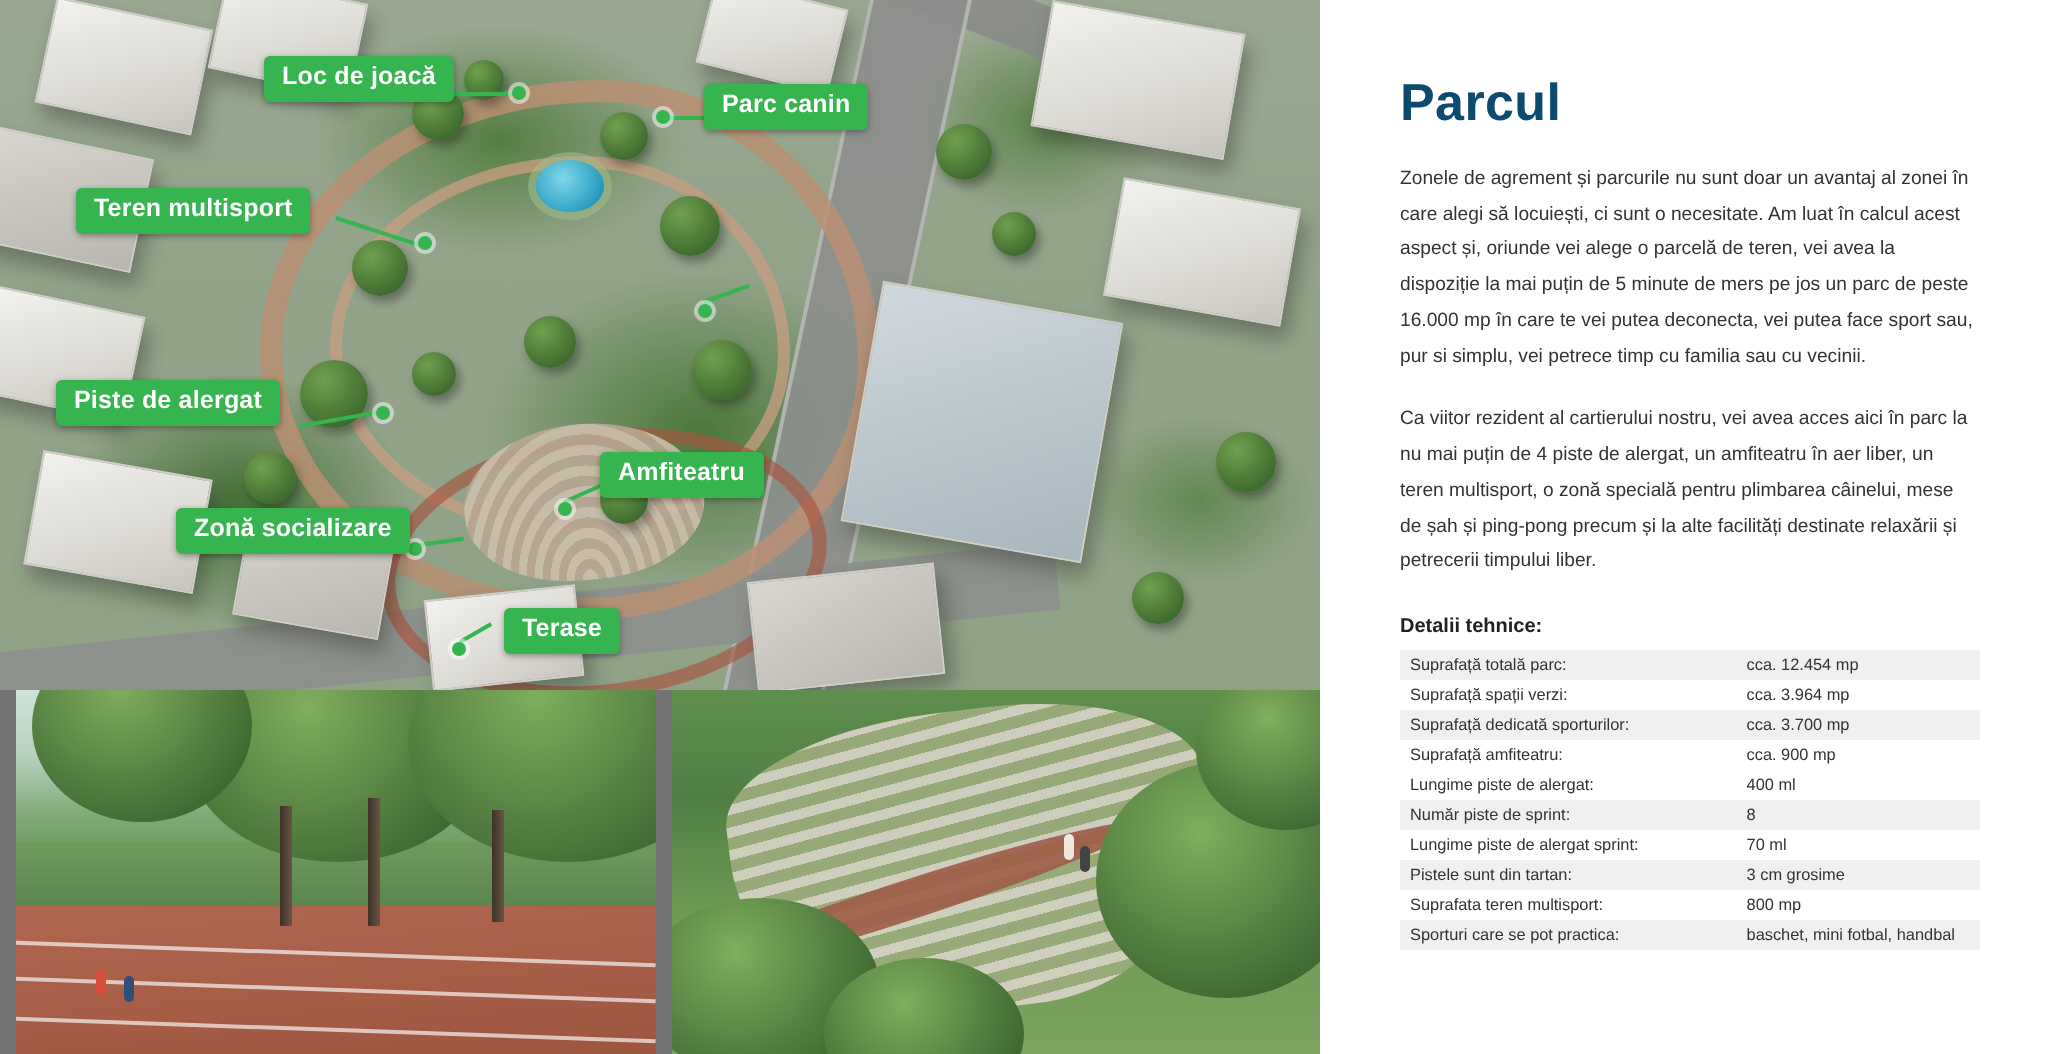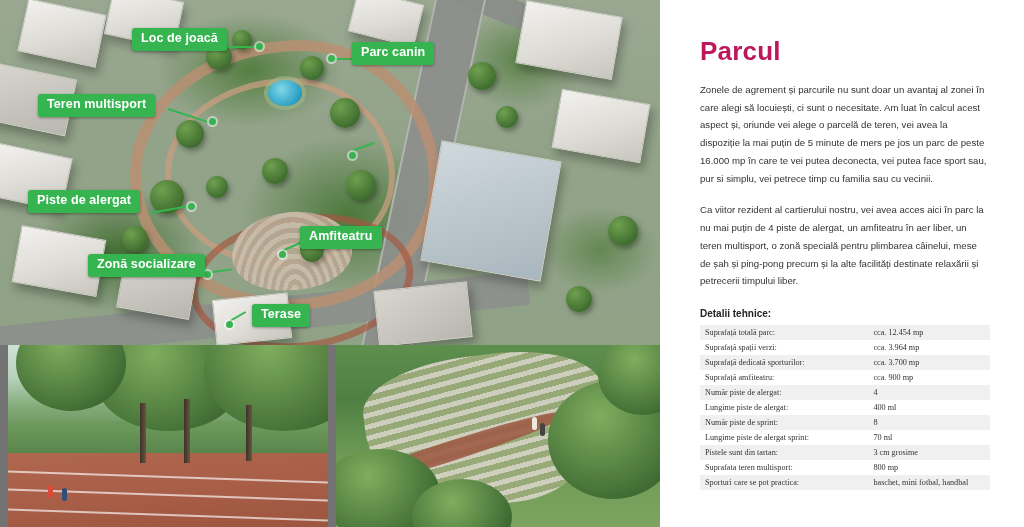--- a/index.html
+++ b/index.html
@@ -250,21 +250,21 @@
     padding: 0;
     box-sizing: border-box;
   }
   .rc-inner {
     position: absolute;
     left: 40px;
     top: 36px;
     width: 290px;
   }
   .title {
-    color: #be185d;
+    color: #0c4a6e;
     font-size: 26px;
     font-weight: bold;
     margin: 0 0 14px 0;
     letter-spacing: .2px;
   }
   .para {
     color: #333333;
     font-size: 9.6px;
     line-height: 1.85;
     margin: 0 0 14px 0;
@@ -280,21 +280,20 @@
     border-collapse: collapse;
     width: 290px;
     font-size: 8.2px;
     color: #333333;
   }
   table.specs tr.odd td { background: #f0f0f0; }
   table.specs tr.even td { background: #ffffff; }
   table.specs td {
     padding: 3px 4px 3px 5px;
     vertical-align: middle;
-    font-family: Liberation Serif, serif;
   }
   table.specs td.k { width: 170px; }
   table.specs td.v { width: 120px; }
 </style>
 </head>
 <body>
 
 <div class="page">
 
   <div class="left-col">
@@ -427,24 +426,20 @@
             <td class="v">cca. 3.964 mp</td>
           </tr>
           <tr class="odd">
             <td class="k">Suprafață dedicată sporturilor:</td>
             <td class="v">cca. 3.700 mp</td>
           </tr>
           <tr class="even">
             <td class="k">Suprafață amfiteatru:</td>
             <td class="v">cca. 900 mp</td>
           </tr>
-          <tr class="odd">
-            <td class="k">Număr piste de alergat:</td>
-            <td class="v">4</td>
-          </tr>
           <tr class="even">
             <td class="k">Lungime piste de alergat:</td>
             <td class="v">400 ml</td>
           </tr>
           <tr class="odd">
             <td class="k">Număr piste de sprint:</td>
             <td class="v">8</td>
           </tr>
           <tr class="even">
             <td class="k">Lungime piste de alergat sprint:</td>

